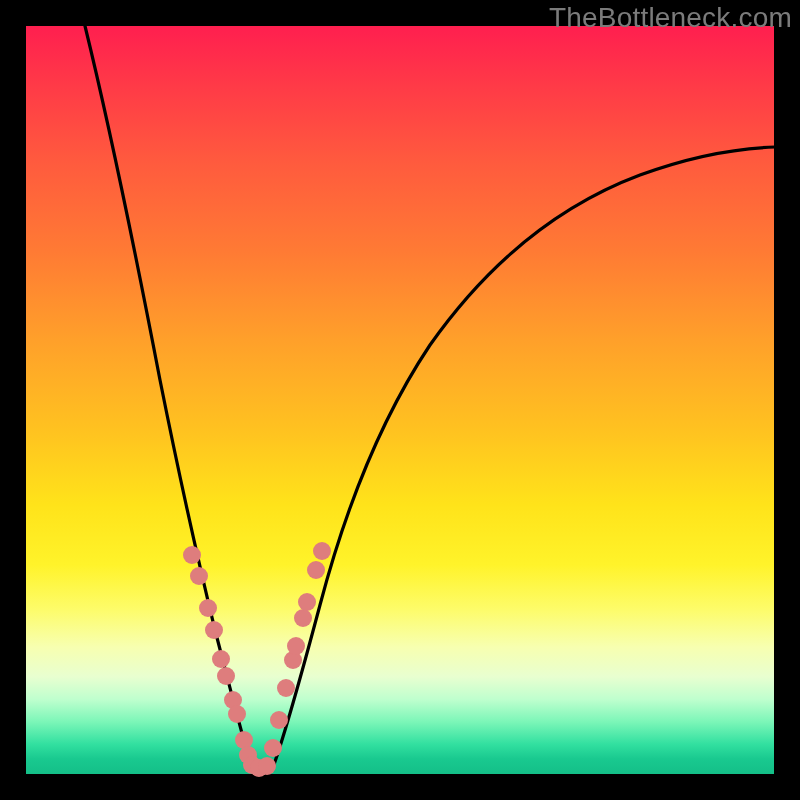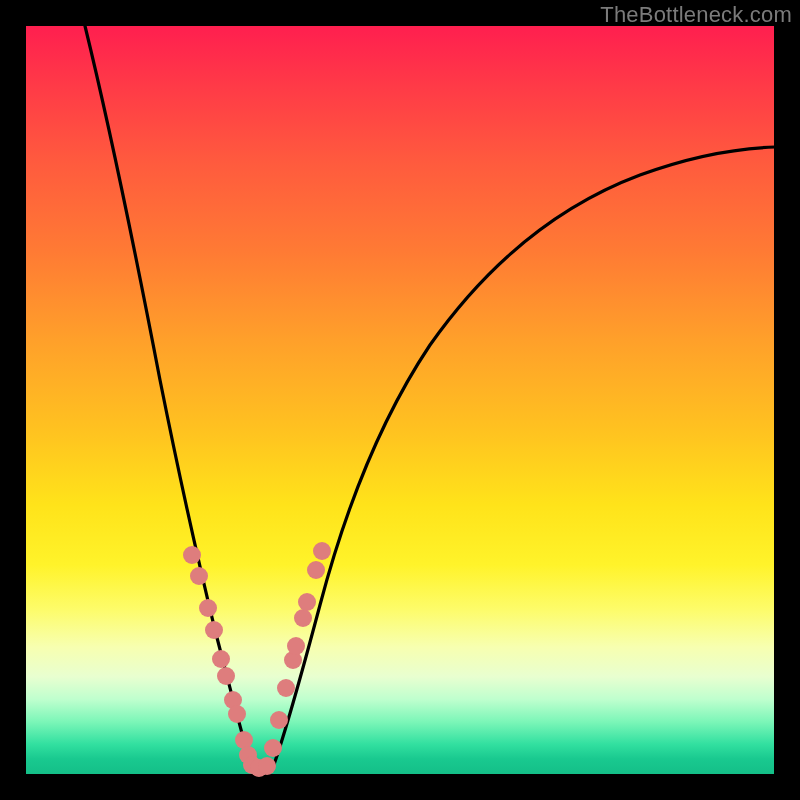--- a/index.html
+++ b/index.html
@@ -44,21 +44,21 @@
       #32e0a0 96%,
       #19c98f 98%,
       #14bf88 100%
     );
   }
   .watermark {
     position: absolute;
     top: 2px;
     right: 8px;
     color: #7b7b7b;
-    font-size: 22px;
+    font-size: 28px;
     font-weight: 400;
     letter-spacing: 0.2px;
     user-select: none;
   }
   svg.overlay {
     position: absolute;
     top: 0;
     left: 0;
   }
 </style>

